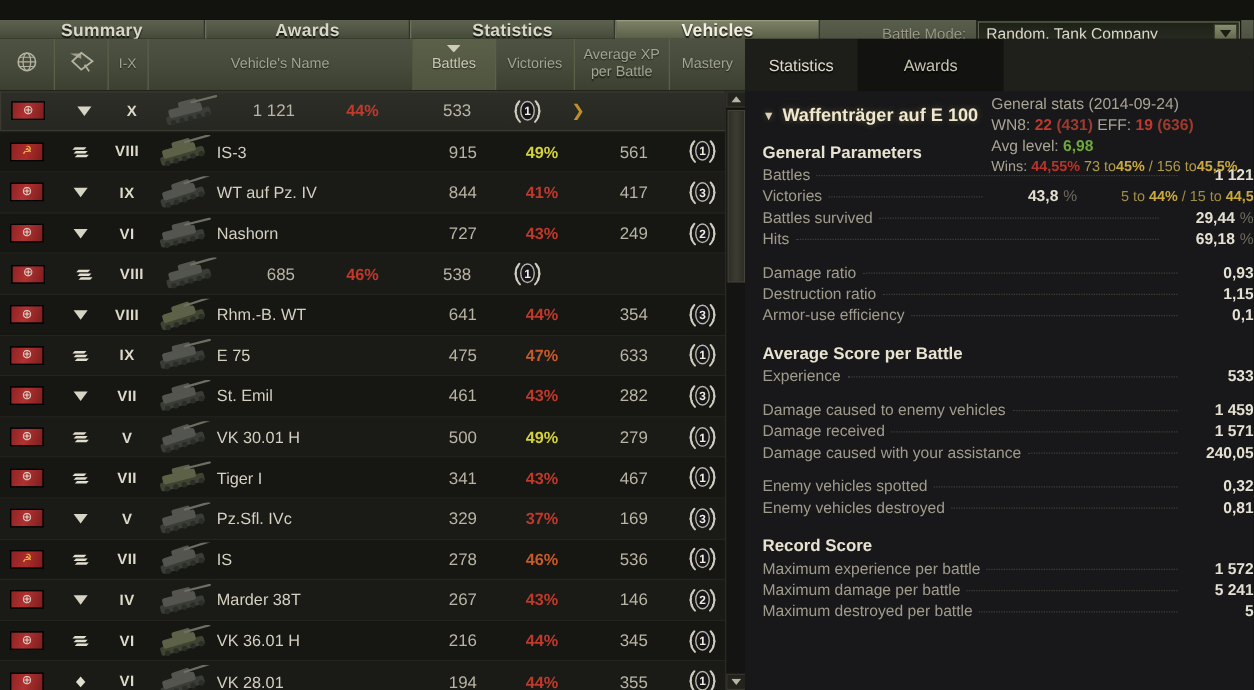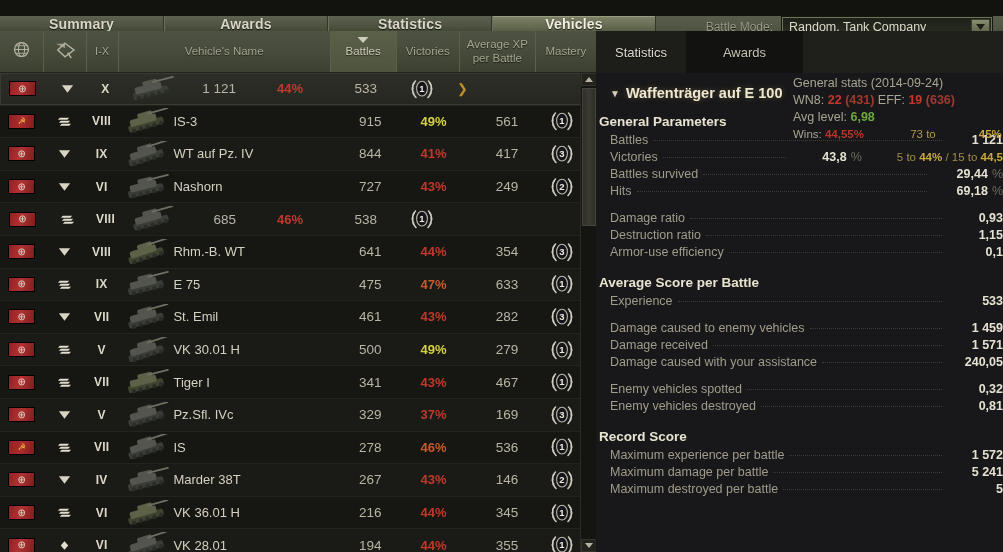--- a/index.html
+++ b/index.html
@@ -181,31 +181,31 @@
     font-size:12.5px; line-height:17px; text-align:left;
     white-space:nowrap;
   }
   .gen-stats .ln { color:#a8a493; }
   .gs-val-wn { color:#c0392b; font-weight:bold; }
   .gs-val-wn2 { color:#9e3b2e; font-weight:bold; }
   .gs-val-eff { color:#c0392b; font-weight:bold; }
   .gs-val-eff2 { color:#9e3b2e; font-weight:bold; }
   .gs-lvl { color:#6fa83c; font-weight:bold; }
   .gs-wins { color:#b8342a; font-weight:bold; }
-  .gs-aux { color:#b09a4a;margin-left:43px; }
+  .gs-aux { color:#b09a4a; }
 
   .veh-title {
     padding:4px 0 0 14px; font-size:14.5px; font-weight:bold;
     color:#efe8cf; text-shadow:0 0 6px rgba(200,180,110,.35);
     display:flex; align-items:center; gap:6px; cursor:pointer;
   }
   .veh-title .tri { font-size:10px; color:#d9d2ba; }
 
   .sec-head {
-    margin:13px 0 4px 3px; font-size:13.5px; font-weight:bold; color:#e8e3d0;
+    margin:13px 0 4px 14px; font-size:13.5px; font-weight:bold; color:#e8e3d0;
   }
   .stat-line {
     display:flex; align-items:baseline; padding:0 0 0 14px;
     height:17px; font-size:12.5px; color:#a09c8c;
     white-space:nowrap;
   }
   .sl-label { flex:0 0 auto; }
   .sl-dots {
     flex:1 1 auto; margin:0 5px;
     border-bottom:1px dotted #3e3e36; transform:translateY(-3px);

